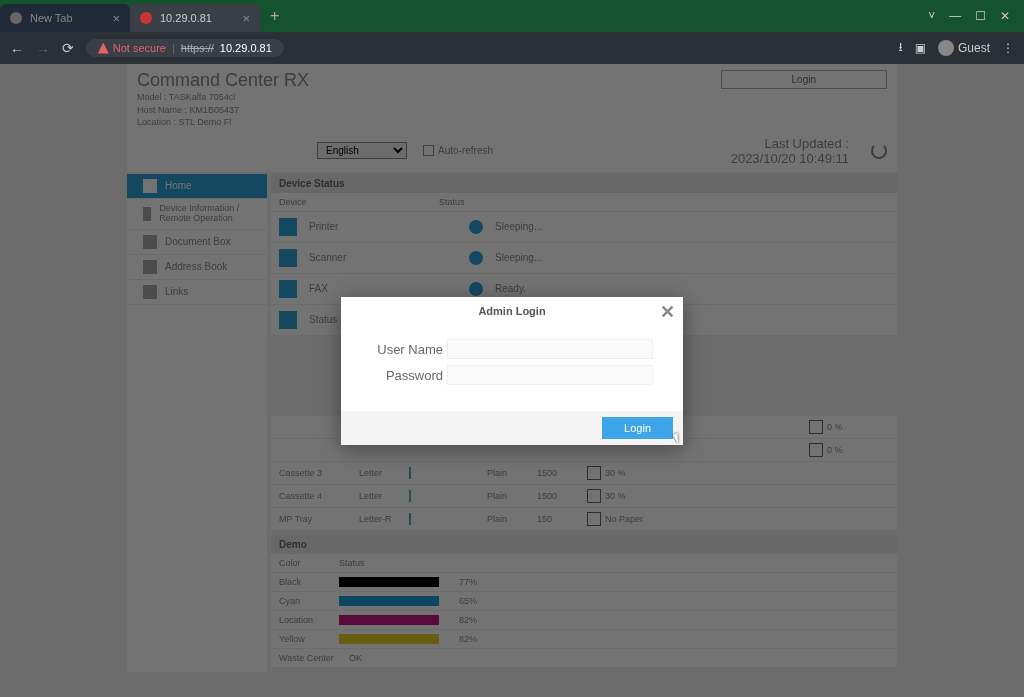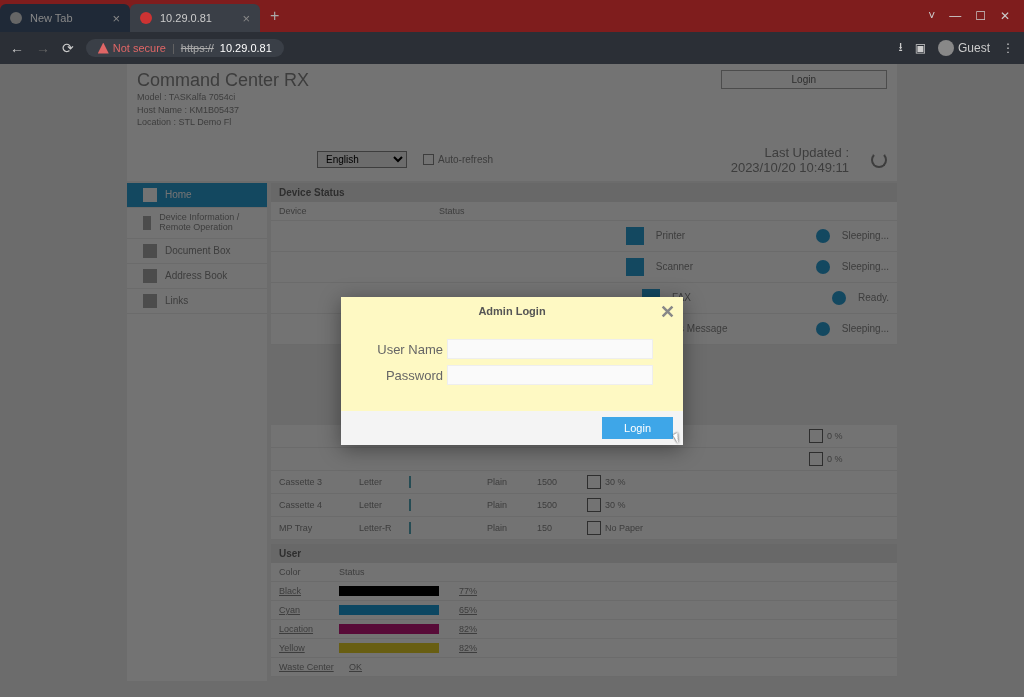--- a/index.html
+++ b/index.html
@@ -1,19 +1,19 @@
 <!DOCTYPE html>
 <html><head>
 <meta charset="utf-8">
 <style>
   * { box-sizing: border-box; margin: 0; padding: 0; font-family: Arial, sans-serif; }
   body { width: 1024px; height: 697px; background: #0a1a2a; position: relative; overflow: hidden; }
   
   
-  .titlebar { height: 32px; background: #7f1d1d; display: flex; align-items: center; }
+  .titlebar { height: 32px; background: #14532d; display: flex; align-items: center; }
   .tab { height: 28px; display: flex; align-items: center; padding: 0 10px; gap: 8px; font-size: 11px; color: #ccc; border-radius: 6px 6px 0 0; margin-top: 4px; }
   .tab.inactive { background: #1f2937; color: #888; width: 130px; }
   .tab.active { background: #3a3f47; width: 130px; }
   .tab-favicon { width: 12px; height: 12px; border-radius: 50%; background: #666; }
   .tab.active .tab-favicon { background: #c33; }
   .tab-close { margin-left: auto; color: #888; font-size: 13px; cursor: pointer; }
   .newtab { color: #aaa; font-size: 16px; padding: 0 10px; cursor: pointer; }
   .winctrl { margin-left: auto; display: flex; gap: 14px; padding-right: 14px; color: #ccc; font-size: 12px; }
   .winctrl span { cursor: pointer; }
   
@@ -27,62 +27,62 @@
   .guest { display: flex; align-items: center; gap: 4px; }
   .avatar-circ { width: 16px; height: 16px; border-radius: 50%; background: #888; }
   
   
   .page { position: absolute; top: 64px; left: 0; right: 0; bottom: 0; background: #f0f0f0; filter: brightness(0.45); }
   .container { width: 770px; margin: 0 auto; }
   .header { background: #fff; padding: 6px 10px; position: relative; }
   .app-title { color: #888; font-size: 18px; font-weight: normal; }
   .meta { font-size: 9px; color: #888; line-height: 1.4; }
   .login-top { position: absolute; right: 10px; top: 6px; border: 1px solid #aaa; padding: 3px 70px; font-size: 10px; color: #666; cursor: pointer; }
-  .header-row2 { display: flex; align-items: center; gap: 16px; margin-top: 16px; }
+  .header-row2 { display: flex; align-items: center; gap: 16px; margin-top: 7px; }
   .lang-sel { margin-left: 180px; font-size: 10px; border: 1px solid #888; padding: 1px 4px; width: 90px; }
   .auto-ref { font-size: 10px; color: #888; display: flex; align-items: center; gap: 4px; }
   .auto-ref-cb { width: 11px; height: 11px; border: 1px solid #888; }
   .updated { font-size: 13px; color: #888; margin-left: auto; text-align: right; }
   .refresh-ico { width: 16px; height: 16px; border: 2px solid #888; border-radius: 50%; border-top-color: transparent; margin-left: 6px; }
   
   .body-row { display: flex; gap: 4px; margin-top: 2px; }
   .sidebar { width: 140px; background: #fff; }
   .nav-item { display: flex; align-items: center; gap: 8px; padding: 5px 16px; font-size: 10px; color: #888; border-bottom: 1px solid #eee; cursor: pointer; }
   .nav-item.active { background: #2a9fd6; color: #fff; }
   .nav-ico { width: 14px; height: 14px; background: #aaa; }
   .nav-item.active .nav-ico { background: #fff; }
   
   .main { flex: 1; }
   .panel { background: #fff; margin-bottom: 4px; font-size: 10px; }
   .panel-h { background: #e8e8e8; padding: 4px 8px; color: #666; font-weight: bold; font-size: 10px; }
   .tbl-head { display: flex; padding: 4px 8px; color: #888; font-size: 9px; border-bottom: 1px solid #eee; }
-  .tbl-row { display: flex; align-items: center; padding: 6px 8px; border-bottom: 1px solid #eee; color: #888; justify-content: flex-end; }
+  .tbl-row { display: flex; align-items: center; padding: 6px 8px; border-bottom: 1px solid #eee; color: #888; }
   .dev-ico { width: 18px; height: 18px; margin-right: 12px; }
   .dev-ico.blue { background: #2a9fd6; }
   .status-ico { width: 14px; height: 14px; border-radius: 50%; background: #2a9fd6; margin-right: 12px; }
   .c-dev { width: 160px; }
   .c-st { width: 200px; }
   
   .paper-row { display: flex; align-items: center; padding: 4px 8px; border-bottom: 1px solid #eee; font-size: 9px; color: #888; }
   .c-cas { width: 80px; }
   .c-sz { width: 50px; }
   .c-ico { width: 30px; }
   .c-ty { width: 50px; margin-left: 48px; }
   .c-cap { width: 50px; }
   .c-lvl { width: 80px; display: flex; align-items: center; gap: 4px; }
   .lvl-ico { width: 14px; height: 14px; border: 1px solid #666; }
   .paper-ico { width: 12px; height: 14px; border: 1px solid #5ab; }
   
-  .toner-row { display: flex; align-items: flex-start; padding: 4px 8px; border-bottom: 1px solid #eee; font-size: 9px; color: #888; text-decoration: underline; }
+  .toner-row { display: flex; align-items: flex-start; padding: 4px 8px; border-bottom: 1px solid #eee; font-size: 9px; color: #888; }
   .c-col { width: 60px; }
   .toner-bar { width: 100px; height: 10px; margin-right: 20px; }
   
   
   .modal-overlay { position: absolute; inset: 0; background: rgba(0,0,0,0.0); z-index: 10; }
-  .modal { position: absolute; left: 341px; top: 297px; width: 342px; background: #fef9c3; z-index: 20; box-shadow: 0 4px 20px rgba(0,0,0,0.4); }
+  .modal { position: absolute; left: 341px; top: 297px; width: 342px; background: #ffffff; z-index: 20; box-shadow: 0 4px 20px rgba(0,0,0,0.4); }
   .modal-head { padding: 8px; text-align: center; font-size: 11px; font-weight: bold; color: #555; position: relative; }
   .modal-close { position: absolute; right: 8px; top: 4px; font-size: 18px; color: #888; cursor: pointer; font-weight: bold; }
   .modal-body { padding: 14px 30px 20px; }
   .form-row { display: flex; align-items: center; margin-bottom: 6px; }
   .form-lbl { width: 72px; text-align: right; font-size: 13px; color: #666; margin-right: 4px; }
   .form-inp { flex: 1; height: 20px; border: 1px solid #eee; background: #fafafa; }
   .modal-foot { background: #f4f4f4; padding: 6px 10px; text-align: right; }
   .login-btn { background: #3ea6e8; color: #fff; border: none; padding: 5px 22px; font-size: 11px; cursor: pointer; }
   .cursor-img { position: absolute; left: 675px; top: 432px; width: 12px; height: 16px; z-index: 30; }
   .cursor-img::before { content: ''; position: absolute; width: 0; height: 0; border-left: 5px solid #fff; border-right: 5px solid transparent; border-bottom: 10px solid transparent; border-top: 0; transform: rotate(-30deg); filter: drop-shadow(0 0 1px #000); }
@@ -257,21 +257,21 @@
               <span class="c-ty">Plain</span>
               <span class="c-cap">150</span>
               <span class="c-lvl">
                 <span class="lvl-ico"></span>
                 <span>No Paper</span>
               </span>
             </div>
         </div>
 
         <div class="panel">
-          <div class="panel-h">User</div>
+          <div class="panel-h">Demo</div>
           <div class="tbl-head">
               <span class="c-col">Color</span>
               <span>Status</span>
             </div>
           <div class="toner-row">
               <span class="c-col">Black</span>
               <span class="toner-bar" style="background:#000"></span>
               <span>77%</span>
             </div>
           <div class="toner-row">

